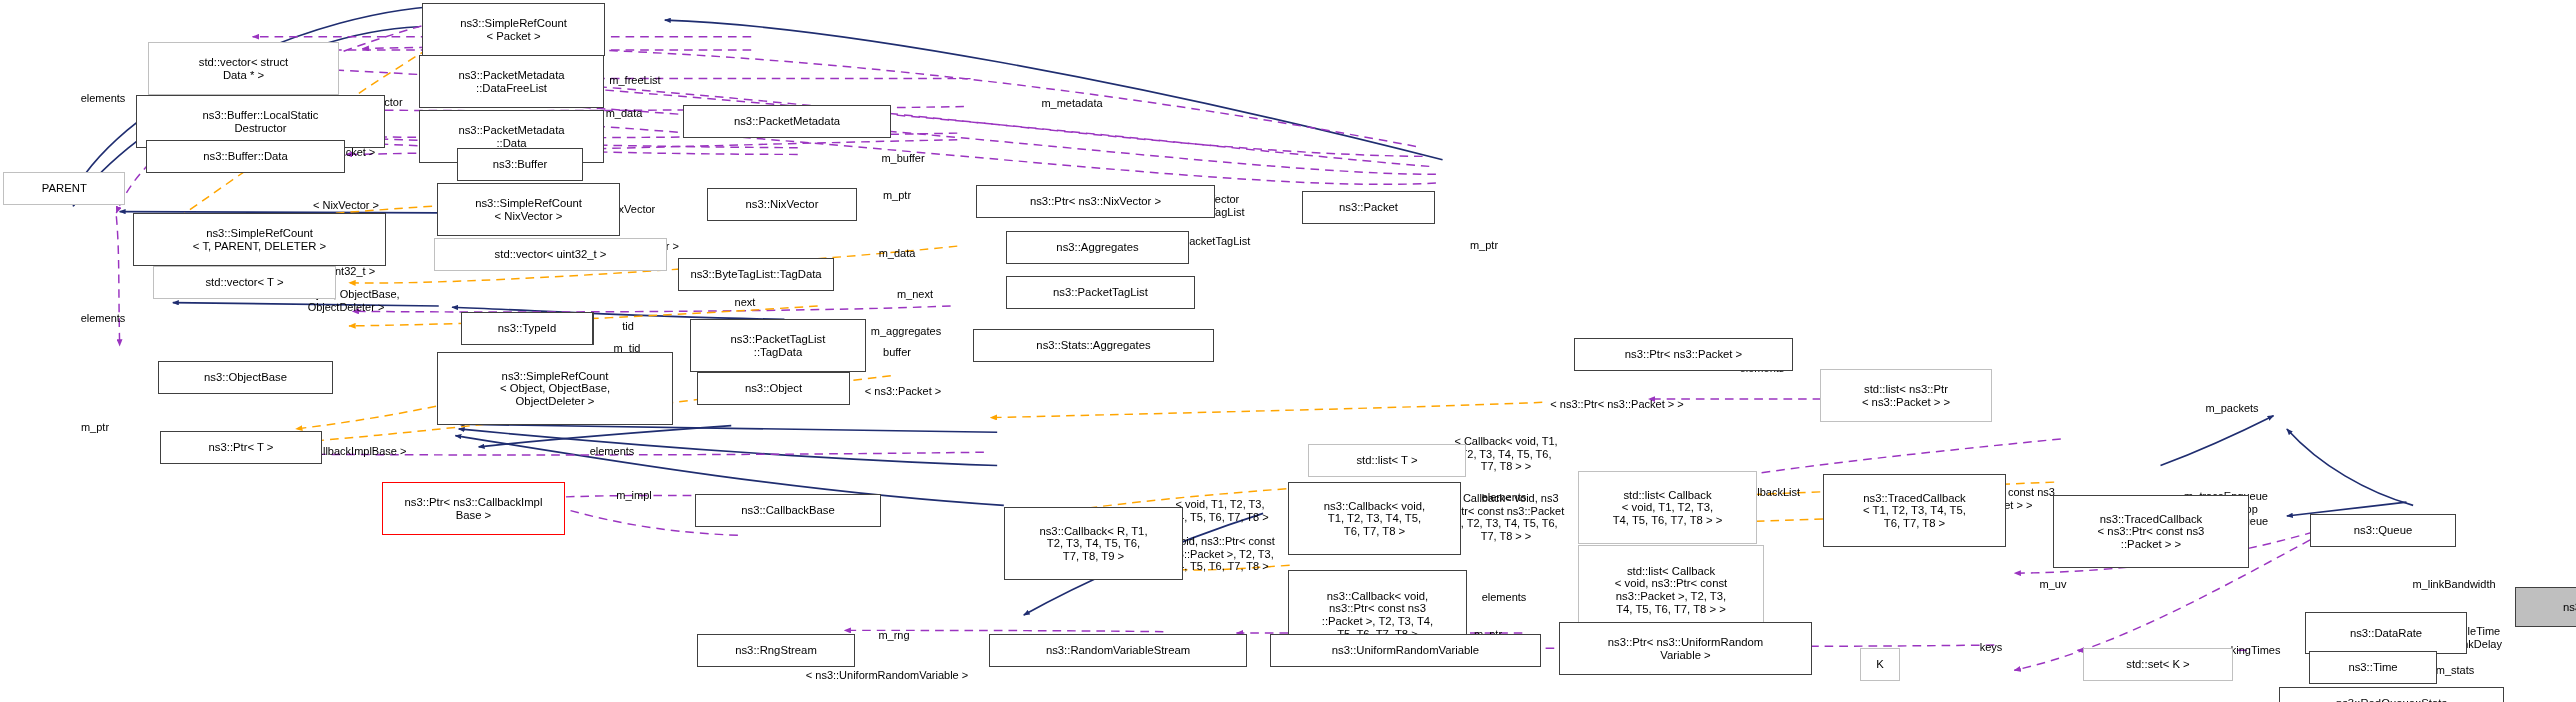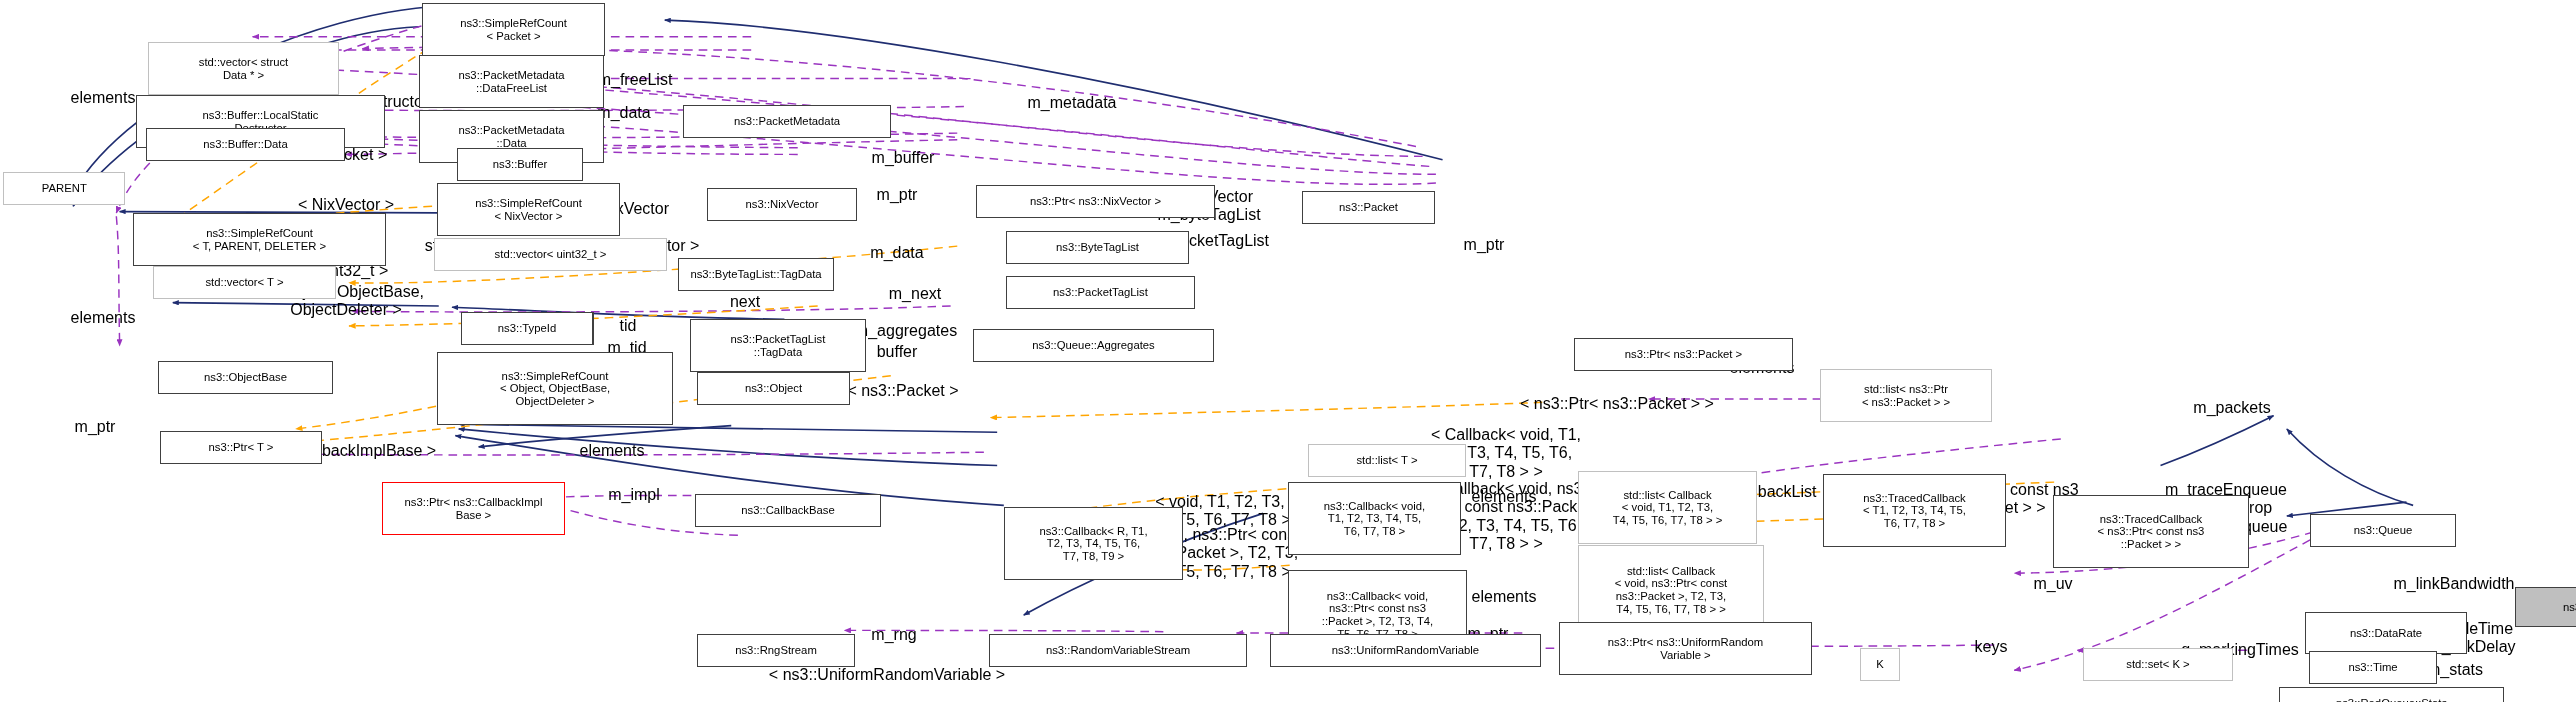--- a/index.html
+++ b/index.html
@@ -51,21 +51,21 @@
     border: 1.3px solid #404040;
     background: #bfbfbf;
   }
   
   .node.alert {
     border: 1.3px solid #ff0000;
   }
   .edge-label {
     position: absolute;
     font-family: "Liberation Sans", sans-serif;
-    font-size: 16px;
+    font-size: 11px;
     color: #000000;
     text-align: center;
     white-space: pre;
     line-height: 1.15;
     z-index: 4;
     transform: translate(-50%, -50%);
   }
 </style>
 </head>
 <body>
@@ -238,21 +238,21 @@
       <path d="M 940,1010 C 600,1012 300,1012 60,1012" stroke="none"></path>
     </g>
   </svg>
 
   <div id="node-host">
       <div class="node tmpl" style="left: 3.3px; top: 172px; width: 122px; height: 33px;">PARENT</div>
       <div class="node tmpl" style="left: 148px; top: 42px; width: 191px; height: 53px;">std::vector&lt; struct
 Data * &gt;</div>
       <div class="node cls" style="left: 136px; top: 95px; width: 249px; height: 53px;">ns3::Buffer::LocalStatic
 Destructor</div>
-      <div class="node cls" style="left: 146px; top: 128px; width: 199px; height: 33px; text-align: right;">ns3::Buffer::Data</div>
+      <div class="node cls" style="left: 146px; top: 140px; width: 199px; height: 33px; text-align: right;">ns3::Buffer::Data</div>
       <div class="node cls" style="left: 133px; top: 213px; width: 253px; height: 53px;">ns3::SimpleRefCount
 &lt; T, PARENT, DELETER &gt;</div>
       <div class="node tmpl" style="left: 153px; top: 266px; width: 183px; height: 33px;">std::vector&lt; T &gt;</div>
       <div class="node cls" style="left: 158px; top: 361px; width: 175px; height: 33px;">ns3::ObjectBase</div>
       <div class="node cls" style="left: 160px; top: 431px; width: 162px; height: 33px; text-align: center;">ns3::Ptr&lt; T &gt;</div>
       <div class="node cls" style="left: 422px; top: 3.3px; width: 183px; height: 53px;">ns3::SimpleRefCount
 &lt; Packet &gt;</div>
       <div class="node cls" style="left: 419px; top: 55px; width: 185px; height: 53px;">ns3::PacketMetadata
 ::DataFreeList</div>
       <div class="node cls" style="left: 419px; top: 110px; width: 185px; height: 53px;">ns3::PacketMetadata
@@ -268,23 +268,23 @@
       <div class="node alert" style="left: 382px; top: 482px; width: 183px; height: 53px;">ns3::Ptr&lt; ns3::CallbackImpl
 Base &gt;</div>
       <div class="node cls" style="left: 707px; top: 188px; width: 150px; height: 33px;">ns3::NixVector</div>
       <div class="node cls" style="left: 678px; top: 258px; width: 156px; height: 33px;">ns3::ByteTagList::TagData</div>
       <div class="node cls" style="left: 461px; top: 312px; width: 132px; height: 33px;">ns3::TypeId</div>
       <div class="node cls" style="left: 690px; top: 319px; width: 176px; height: 53px;">ns3::PacketTagList
 ::TagData</div>
       <div class="node cls" style="left: 697px; top: 372px; width: 153px; height: 33px;">ns3::Object</div>
       <div class="node cls" style="left: 683px; top: 105px; width: 208px; height: 33px;">ns3::PacketMetadata</div>
       <div class="node cls" style="left: 976px; top: 185px; width: 239px; height: 33px;">ns3::Ptr&lt; ns3::NixVector &gt;</div>
-      <div class="node cls" style="left: 1006px; top: 231px; width: 183px; height: 33px;">ns3::ByteTagList</div>
+      <div class="node cls" style="left: 1006px; top: 231px; width: 183px; height: 33px;">ns3::Aggregates</div>
       <div class="node cls" style="left: 1006px; top: 276px; width: 189px; height: 33px;">ns3::PacketTagList</div>
-      <div class="node cls" style="left: 973px; top: 329px; width: 241px; height: 33px;">ns3::Queue::Aggregates</div>
+      <div class="node cls" style="left: 973px; top: 329px; width: 241px; height: 33px;">ns3::Stats::Aggregates</div>
       <div class="node cls" style="left: 1302px; top: 191px; width: 133px; height: 33px;">ns3::Packet</div>
       <div class="node cls" style="left: 1574px; top: 338px; width: 219px; height: 33px;">ns3::Ptr&lt; ns3::Packet &gt;</div>
       <div class="node tmpl" style="left: 1820px; top: 369px; width: 172px; height: 53px;">std::list&lt; ns3::Ptr
 &lt; ns3::Packet &gt; &gt;</div>
       <div class="node tmpl" style="left: 1308px; top: 444px; width: 158px; height: 33px;">std::list&lt; T &gt;</div>
       <div class="node cls" style="left: 695px; top: 494px; width: 186px; height: 33px;">ns3::CallbackBase</div>
       <div class="node cls" style="left: 1004px; top: 507px; width: 179px; height: 73px;">ns3::Callback&lt; R, T1,
 T2, T3, T4, T5, T6,
 T7, T8, T9 &gt;</div>
       <div class="node cls" style="left: 1288px; top: 482px; width: 173px; height: 73px;">ns3::Callback&lt; void,

